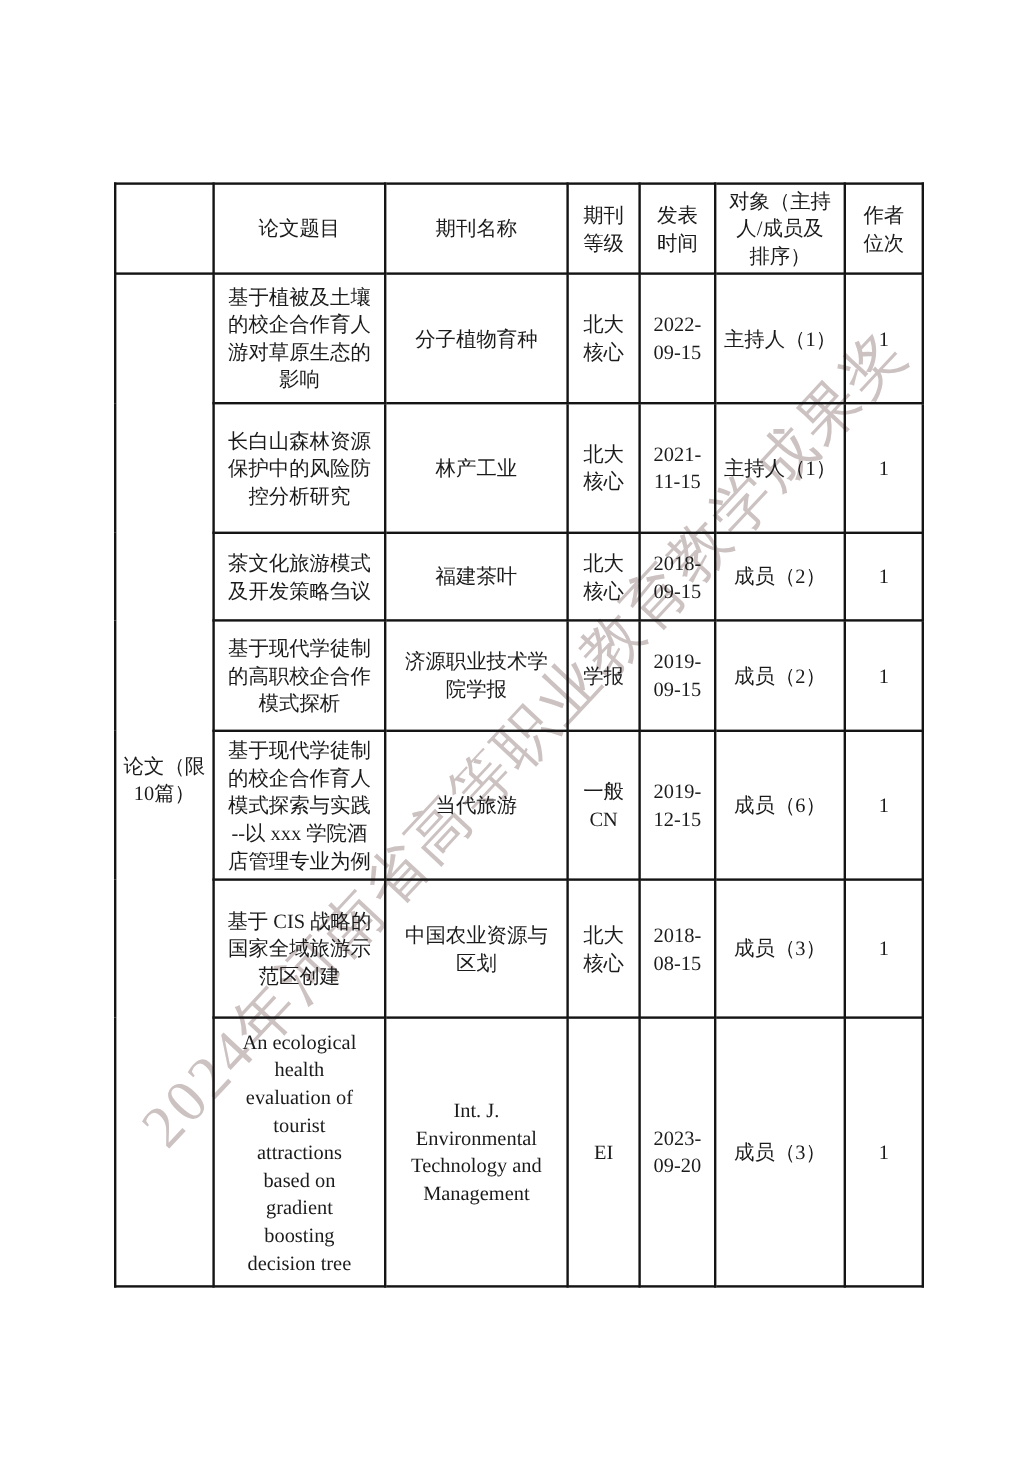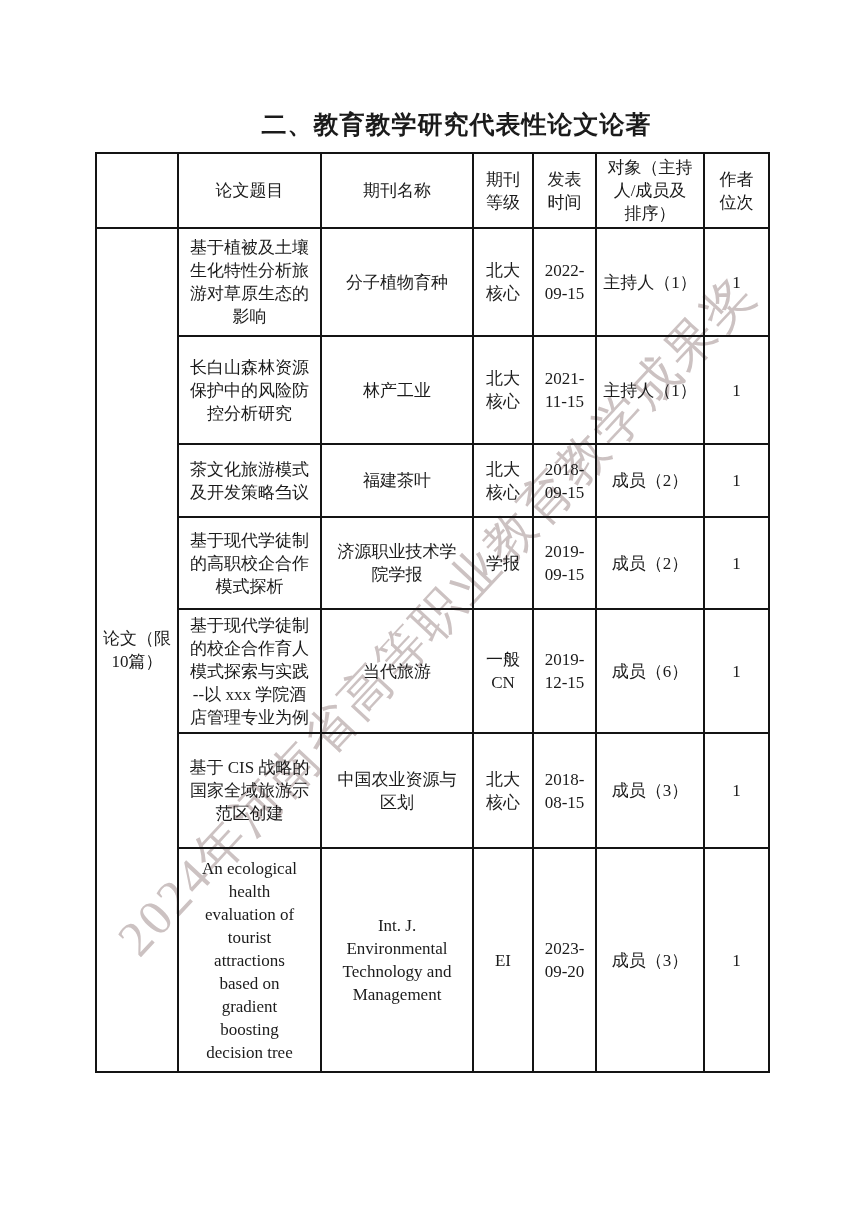--- a/index.html
+++ b/index.html
@@ -83,21 +83,20 @@
   }
   td.date-cell { font-size: 16px; font-family: Liberation Serif, serif; }
 </style>
 </head>
 <body>
 
 <div class="sheet">
 
   <div class="watermark">2024年河南省高等职业教育教学成果奖</div>
 
-  <h1 class="page-title">二、教育教学研究代表性论文论著</h1>
 
   <table class="papers">
     <colgroup>
       <col style="width:82px">
       <col style="width:143px">
       <col style="width:152px">
       <col style="width:60px">
       <col style="width:63px">
       <col style="width:108px">
       <col style="width:65px">
@@ -116,21 +115,21 @@
 人/成员及
 排序）</th>
       <th>作者
 位次</th>
     </tr>
 
     <tr class="row-1">
       <td class="category-cell" rowspan="7">论文（限
 10篇）</td>
       <td>基于植被及土壤
-生化特性分析旅
+的校企合作育人
 游对草原生态的
 影响</td>
       <td>分子植物育种</td>
       <td>北大
 核心</td>
       <td class="date-cell">2022-
 09-15</td>
       <td>主持人（1）</td>
       <td>1</td>
     </tr>

